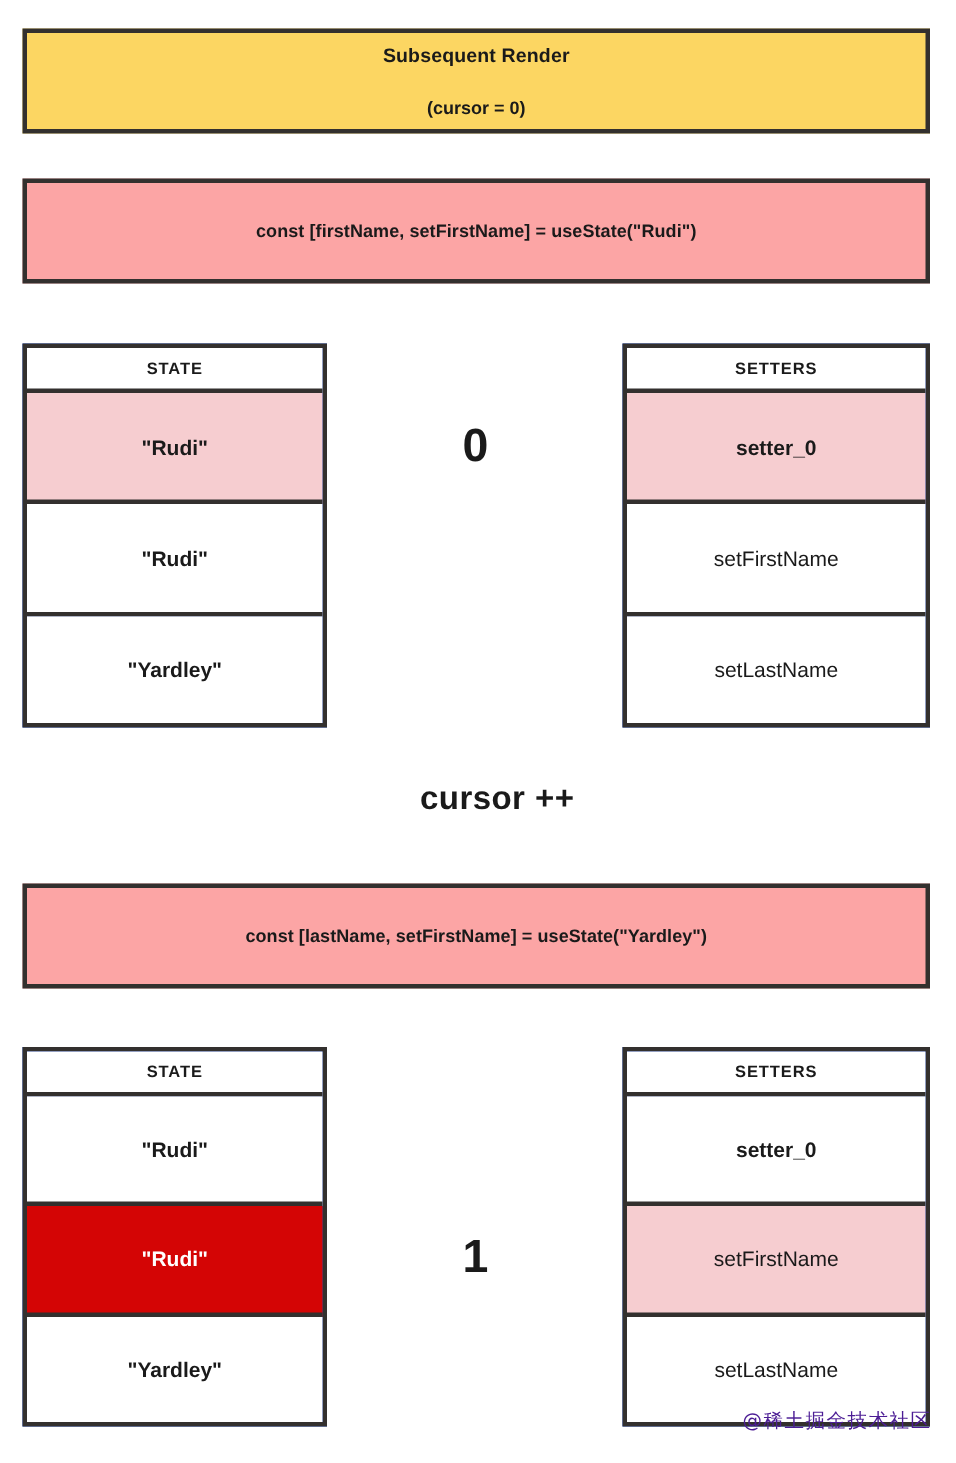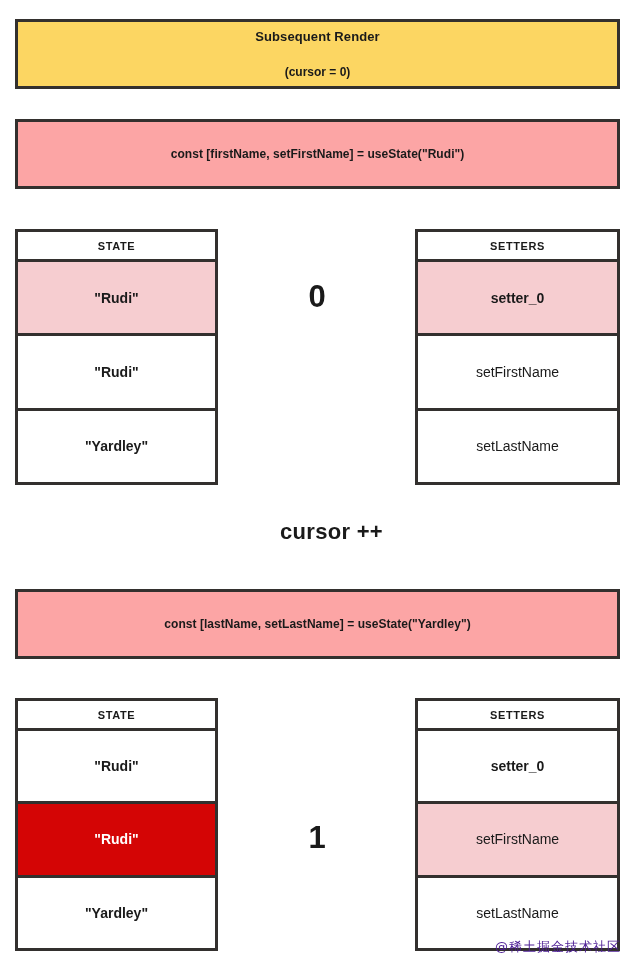--- a/index.html
+++ b/index.html
@@ -168,21 +168,21 @@
 <div class="tbl" id="setters-table-top">
   <div class="tbl-header">SETTERS</div>
   <div class="tbl-row pink">setter_0</div>
   <div class="tbl-row normal">setFirstName</div>
   <div class="tbl-row normal">setLastName</div>
 </div>
 
 <div id="cursor-increment">cursor ++</div>
 
 <div class="banner code-banner" id="code-banner-2">
-  <div class="code-text">const [lastName, setLastName] = useState("Yardley")</div>
+  <div class="code-text">const [lastName, setFirstName] = useState("Yardley")</div>
 </div>
 
 <div class="tbl" id="state-table-bottom">
   <div class="tbl-header">STATE</div>
   <div class="tbl-row">"Rudi"</div>
   <div class="tbl-row red">"Rudi"</div>
   <div class="tbl-row">"Yardley"</div>
 </div>
 
 <div class="cursor-value" id="cursor-value-bottom">1</div>

